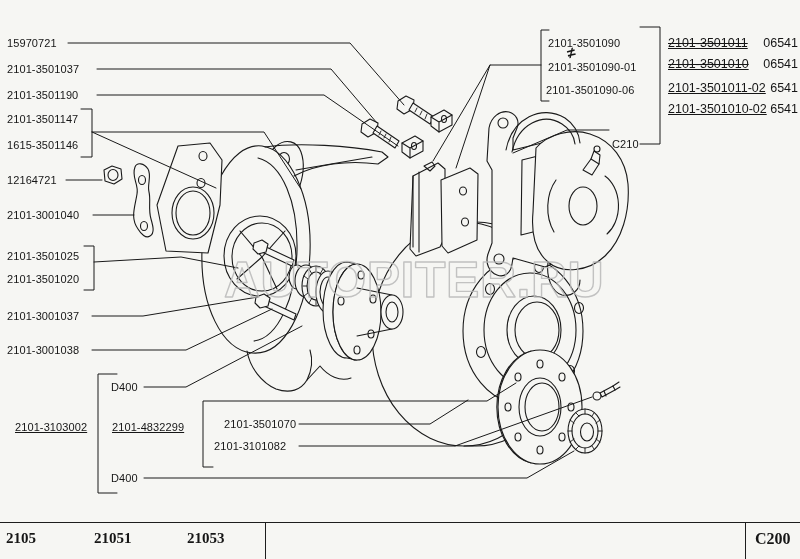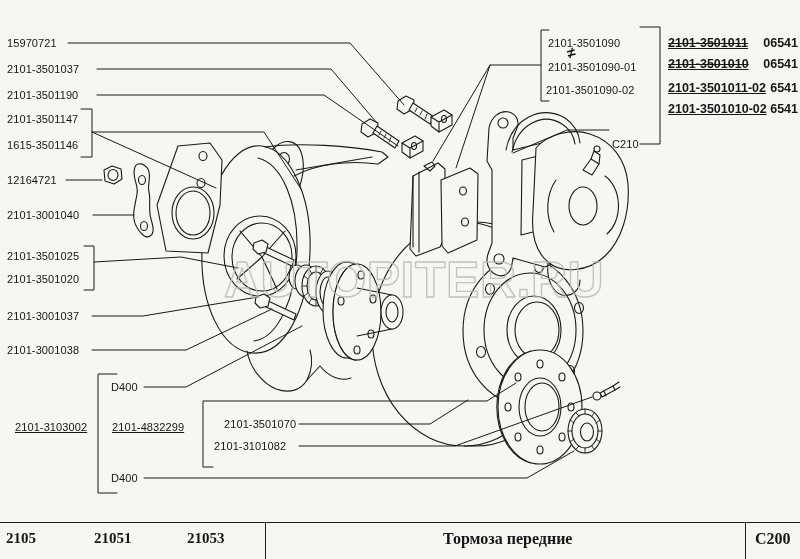--- a/index.html
+++ b/index.html
@@ -9,21 +9,21 @@
   }
   svg.draw{position:absolute;left:0;top:0;}
   .lbl{
     position:absolute;font-size:11px;line-height:14px;white-space:nowrap;
     letter-spacing:0.1px;
   }
   .u{text-decoration:underline;}
   .su{text-decoration:underline line-through;}
   .rl-row{
     position:absolute;left:668px;width:130px;display:flex;
-    justify-content:space-between;font-size:12.5px;white-space:nowrap;font-weight:bold;
+    justify-content:space-between;font-size:12.5px;white-space:nowrap;
   }
   .neq{
     position:absolute;left:567px;top:44px;font-size:15px;
     transform:rotate(-14deg);font-weight:bold;
   }
   .footer-line{position:absolute;left:0;top:522px;width:800px;height:0;border-top:1.6px solid #1d1d1d;}
   .vdiv{position:absolute;top:523px;height:36px;width:0;border-left:1.6px solid #1d1d1d;}
   .fcell{
     position:absolute;top:530px;font-family:"Liberation Serif",serif;
     font-weight:bold;font-size:15px;white-space:nowrap;
@@ -232,21 +232,21 @@
   <div class="lbl" style="left:111px;top:380px">D400</div>
   <div class="lbl u" style="left:15px;top:420px">2101-3103002</div>
   <div class="lbl u" style="left:112px;top:420px">2101-4832299</div>
   <div class="lbl" style="left:224px;top:417px">2101-3501070</div>
   <div class="lbl" style="left:214px;top:439px">2101-3101082</div>
   <div class="lbl" style="left:111px;top:471px">D400</div>
 
   <div class="lbl" style="left:548px;top:36px">2101-3501090</div>
   <div class="neq">≠</div>
   <div class="lbl" style="left:548px;top:60px">2101-3501090-01</div>
-  <div class="lbl" style="left:546px;top:83px">2101-3501090-02</div>
+  <div class="lbl" style="left:546px;top:83px">2101-3501090-06</div>
   <div class="lbl" style="left:612px;top:137px">C210</div>
 
   <div class="rl-row" style="top:36px">
     <span class="su">2101-3501011</span>
     <span>06541</span>
   </div>
   <div class="rl-row" style="top:57px">
     <span class="su">2101-3501010</span>
     <span>06541</span>
   </div>
@@ -258,16 +258,15 @@
     <span class="u">2101-3501010-02</span>
     <span>6541</span>
   </div>
 
   <div class="footer-line"></div>
   <div class="vdiv" style="left:265px"></div>
   <div class="vdiv" style="left:745px"></div>
   <div class="fcell" style="left:6px">2105</div>
   <div class="fcell" style="left:94px">21051</div>
   <div class="fcell" style="left:187px">21053</div>
-  <div class="fcell ftitle" style="left:443px">Тормоза передние</div>
   <div class="fcell ftitle" style="left:755px">C200</div>
 
 </div>
 
 </body></html>

